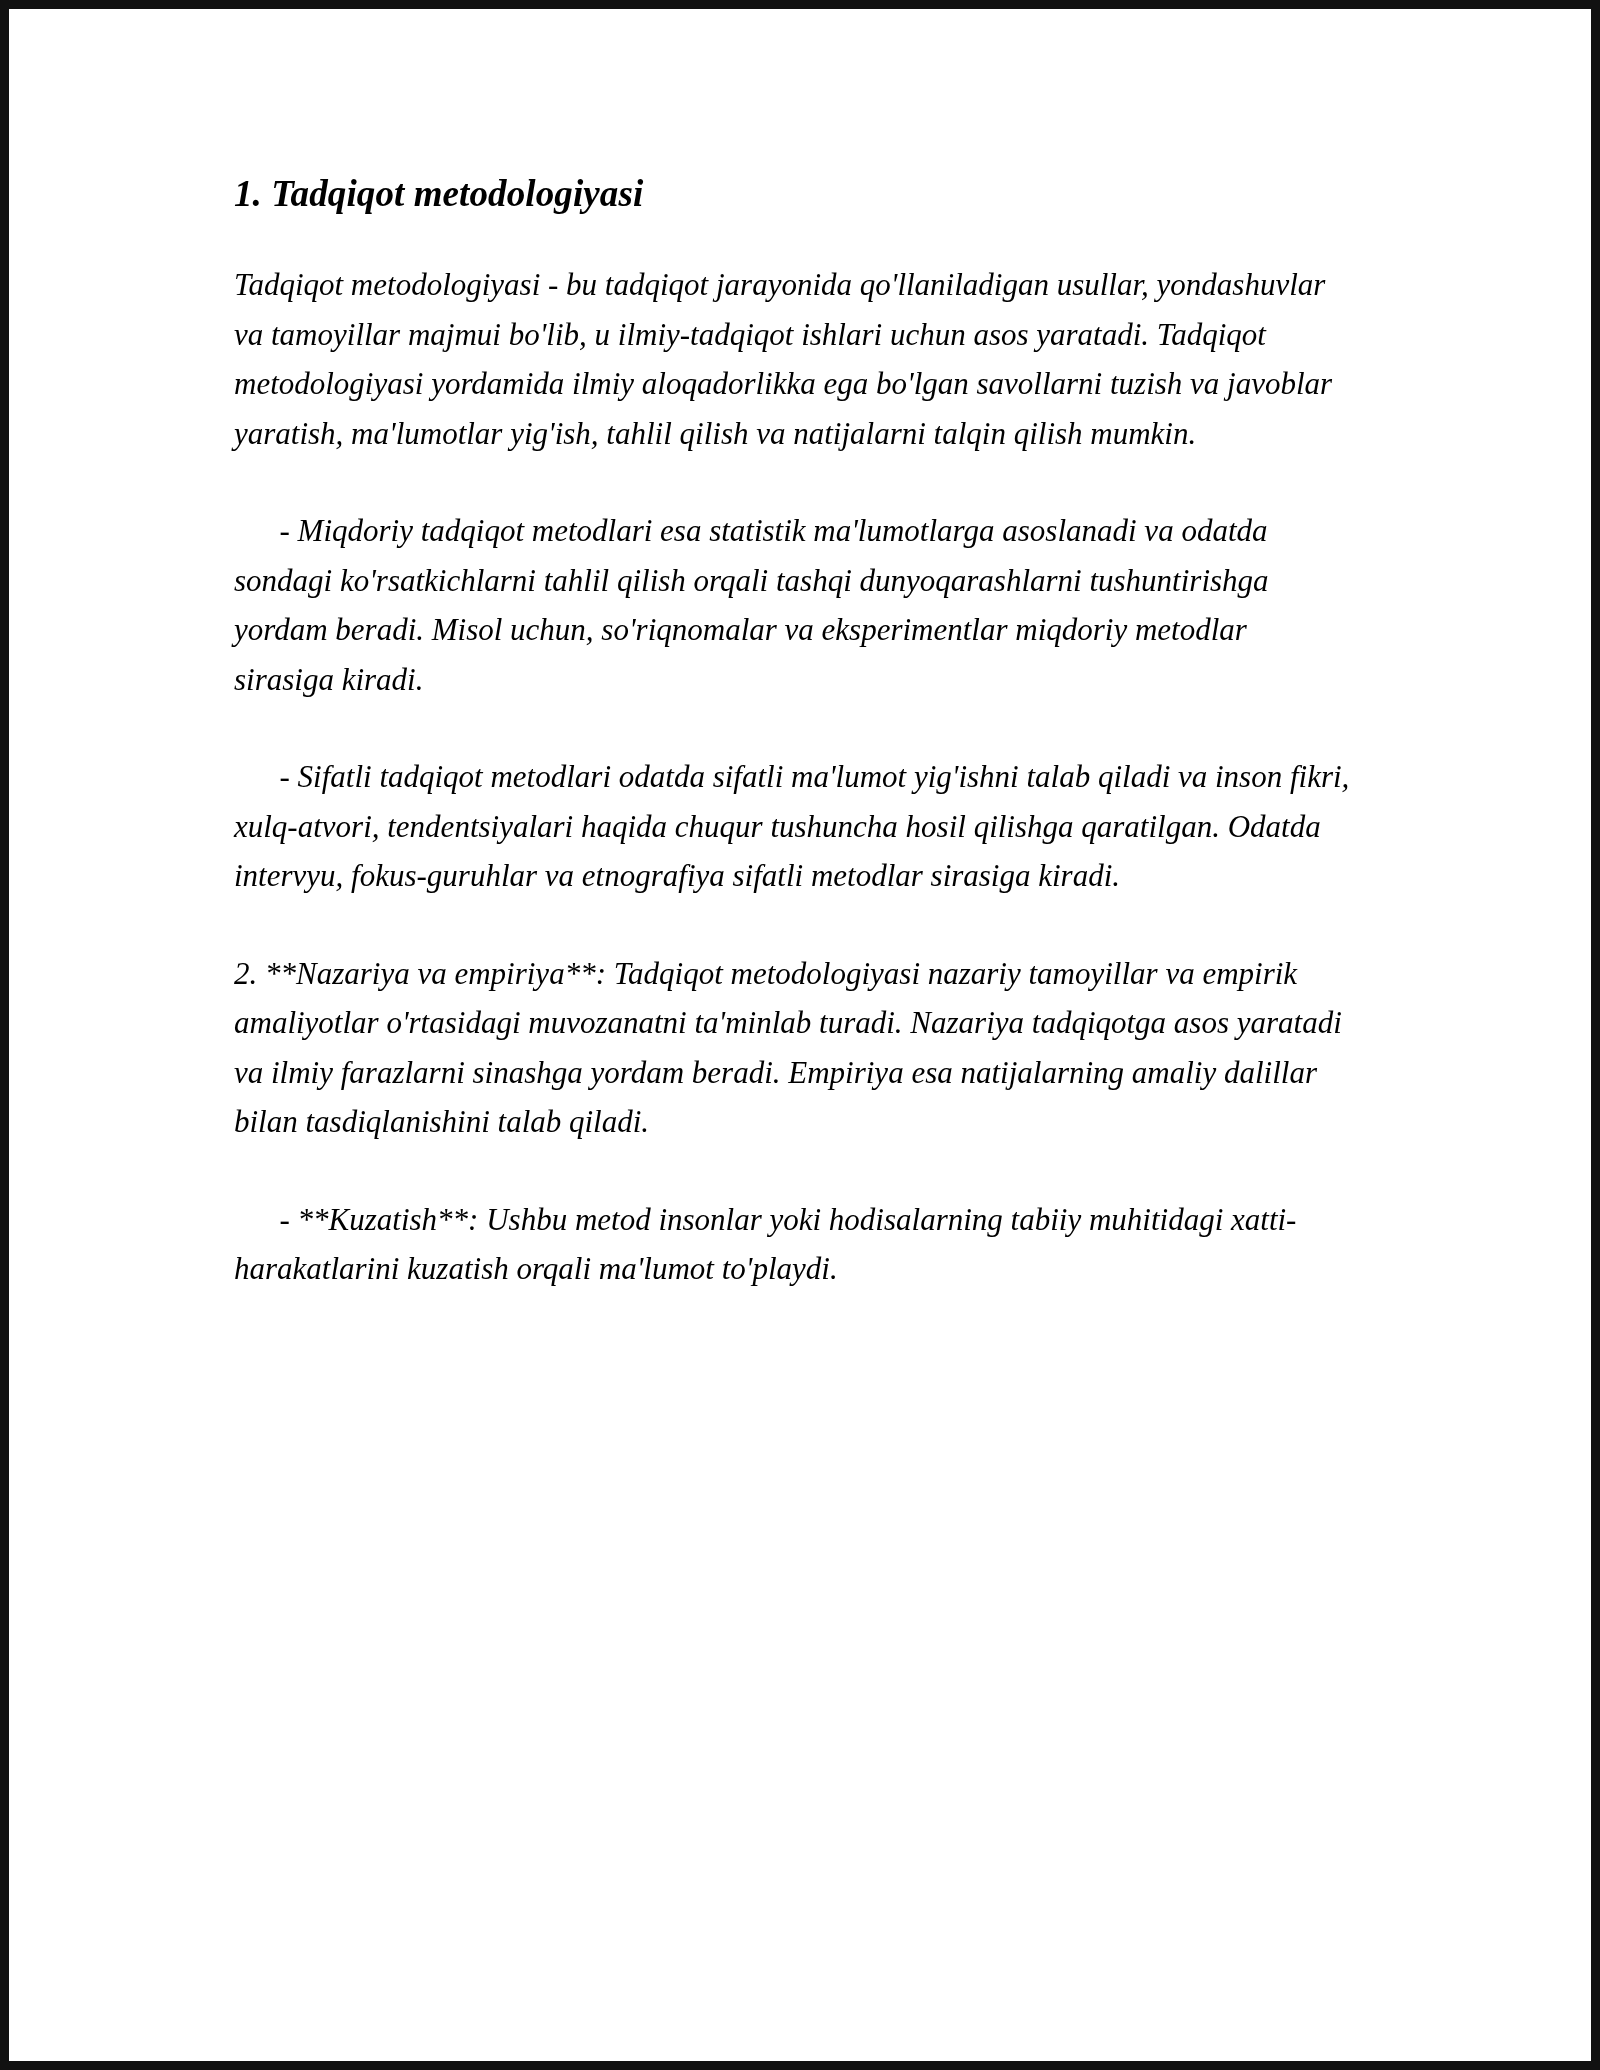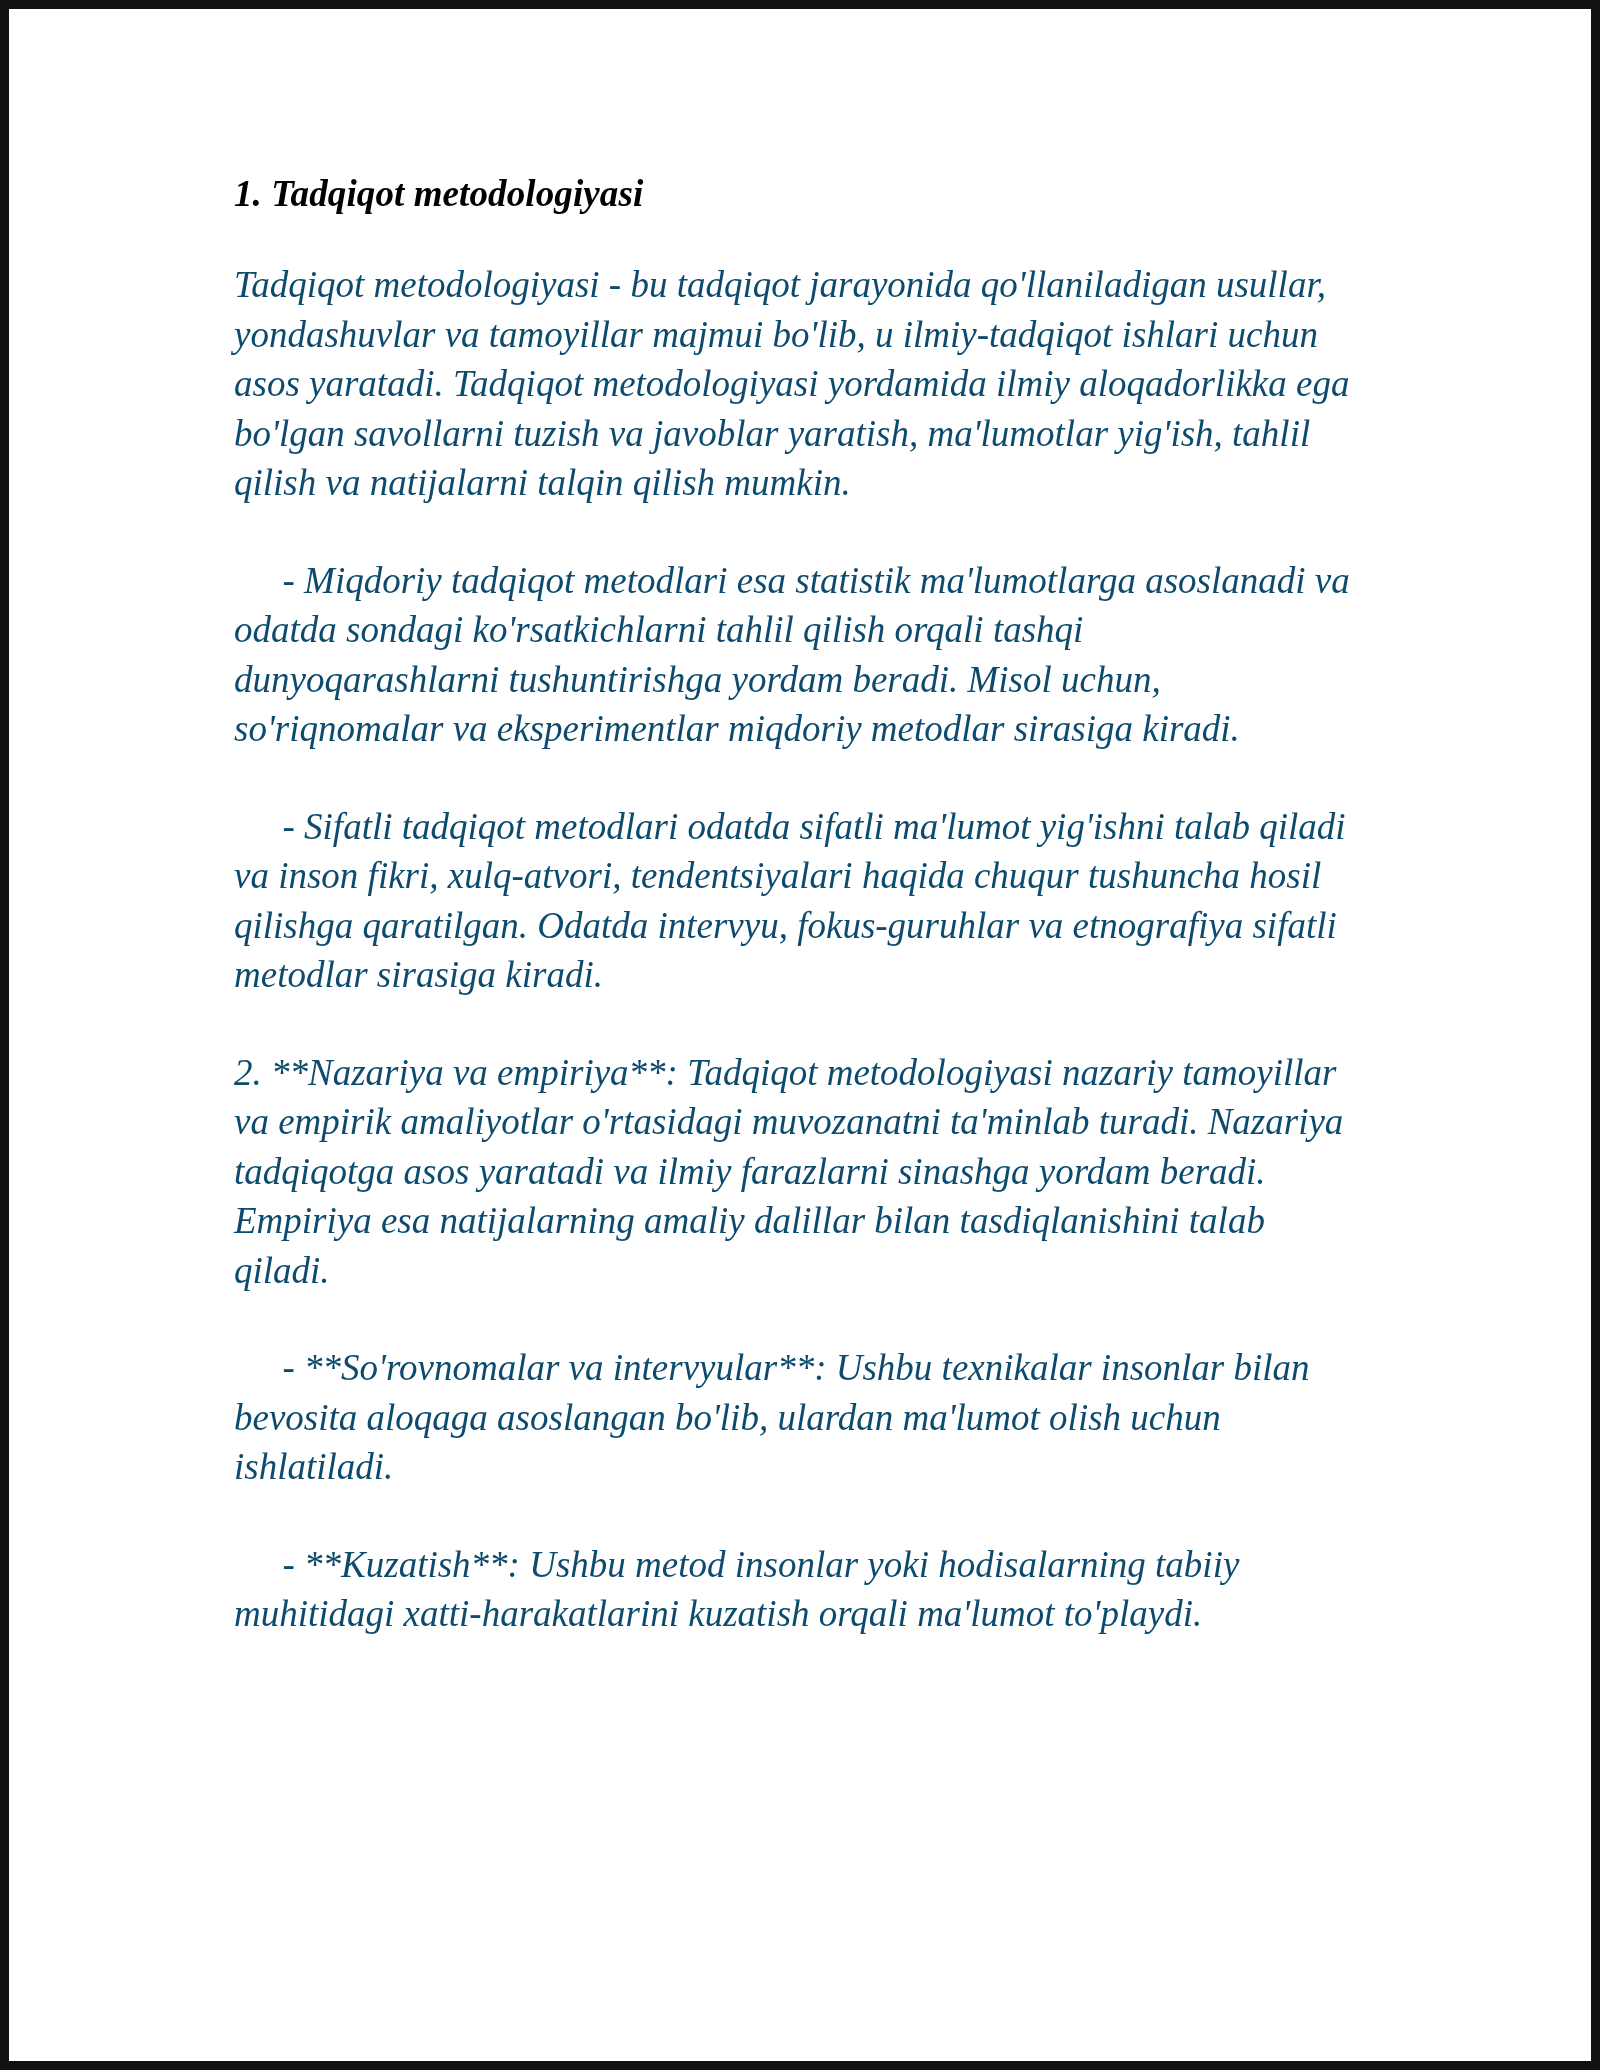--- a/index.html
+++ b/index.html
@@ -66,23 +66,23 @@
     font-size: 37px;
     font-weight: bold;
     color: #000000;
     margin: 0 0 44px 0;
     letter-spacing: 0.1px;
     line-height: 1.2;
   }
 
   p.para {
     font-family: "Liberation Serif", "DejaVu Serif", serif;
-    font-size: 37px;
+    font-size: 31px;
     line-height: 49.5px;
-    color: #0c4a6e;
+    color: #000000;
     margin: 0 0 48px 0;
     text-align: left;
     white-space: pre-wrap;
   }
   p.para.indented {
     text-indent: 30px;
   }
   p.para:last-child {
     margin-bottom: 0;
   }
@@ -104,18 +104,17 @@
     <p class="para">Tadqiqot metodologiyasi - bu tadqiqot jarayonida qo'llaniladigan usullar, yondashuvlar va tamoyillar majmui bo'lib, u ilmiy-tadqiqot ishlari uchun asos yaratadi. Tadqiqot metodologiyasi yordamida ilmiy aloqadorlikka ega bo'lgan savollarni tuzish va javoblar yaratish, ma'lumotlar yig'ish, tahlil qilish va natijalarni talqin qilish mumkin.</p>
 
 
     <p class="para indented">  - Miqdoriy tadqiqot metodlari esa statistik ma'lumotlarga asoslanadi va odatda sondagi ko'rsatkichlarni tahlil qilish orqali tashqi dunyoqarashlarni tushuntirishga yordam beradi. Misol uchun, so'riqnomalar va eksperimentlar miqdoriy metodlar sirasiga kiradi.</p>
 
     <p class="para indented">  - Sifatli tadqiqot metodlari odatda sifatli ma'lumot yig'ishni talab qiladi va inson fikri, xulq-atvori, tendentsiyalari haqida chuqur tushuncha hosil qilishga qaratilgan. Odatda intervyu, fokus-guruhlar va etnografiya sifatli metodlar sirasiga kiradi.</p>
 
     <p class="para">2. **Nazariya va empiriya**: Tadqiqot metodologiyasi nazariy tamoyillar va empirik amaliyotlar o'rtasidagi muvozanatni ta'minlab turadi. Nazariya tadqiqotga asos yaratadi va ilmiy farazlarni sinashga yordam beradi. Empiriya esa natijalarning amaliy dalillar bilan tasdiqlanishini talab qiladi.</p>
 
 
-    <p class="para indented">  - **So'rovnomalar va intervyular**: Ushbu texnikalar insonlar bilan bevosita aloqaga asoslangan bo'lib, ulardan ma'lumot olish uchun ishlatiladi.</p>
 
     <p class="para indented">  - **Kuzatish**: Ushbu metod insonlar yoki hodisalarning tabiiy muhitidagi xatti-harakatlarini kuzatish orqali ma'lumot to'playdi.</p>
 
   </div>
 </div>
 
 </body></html>

